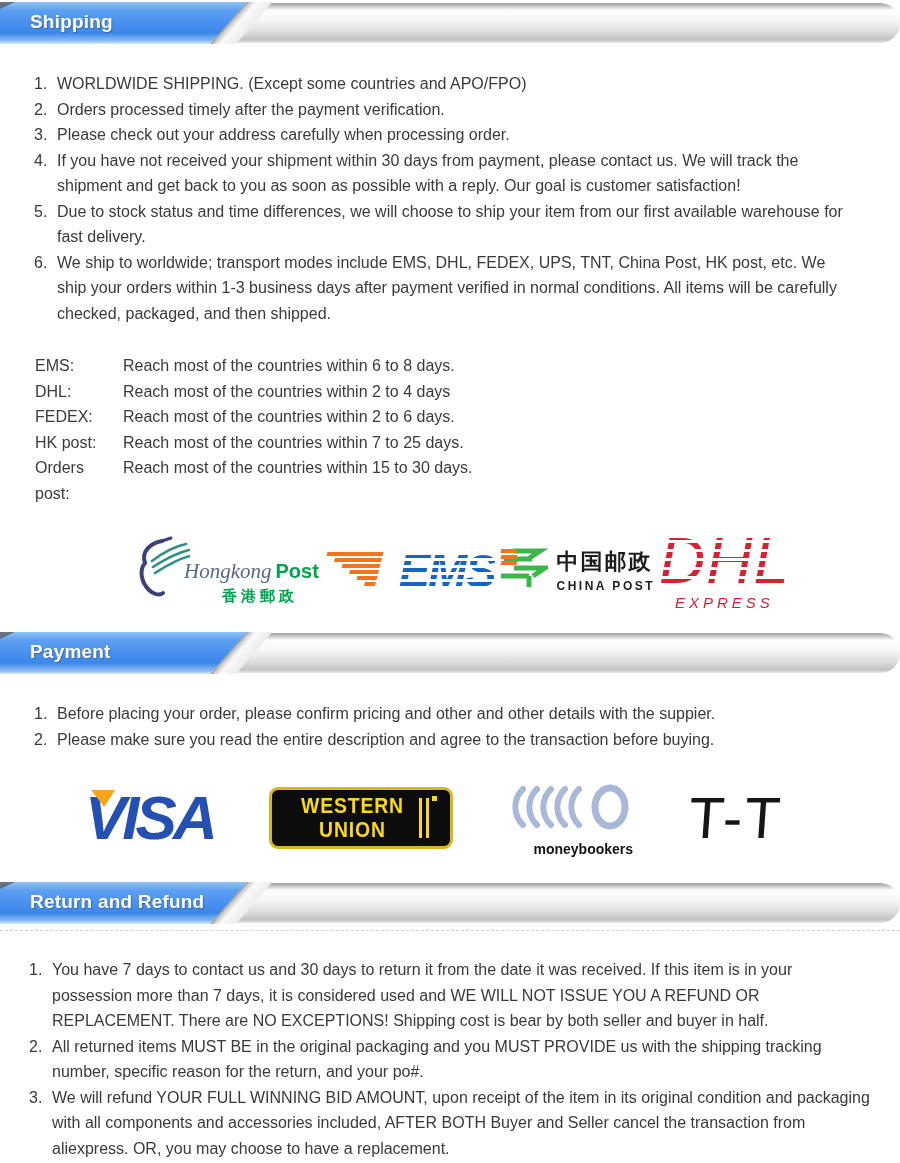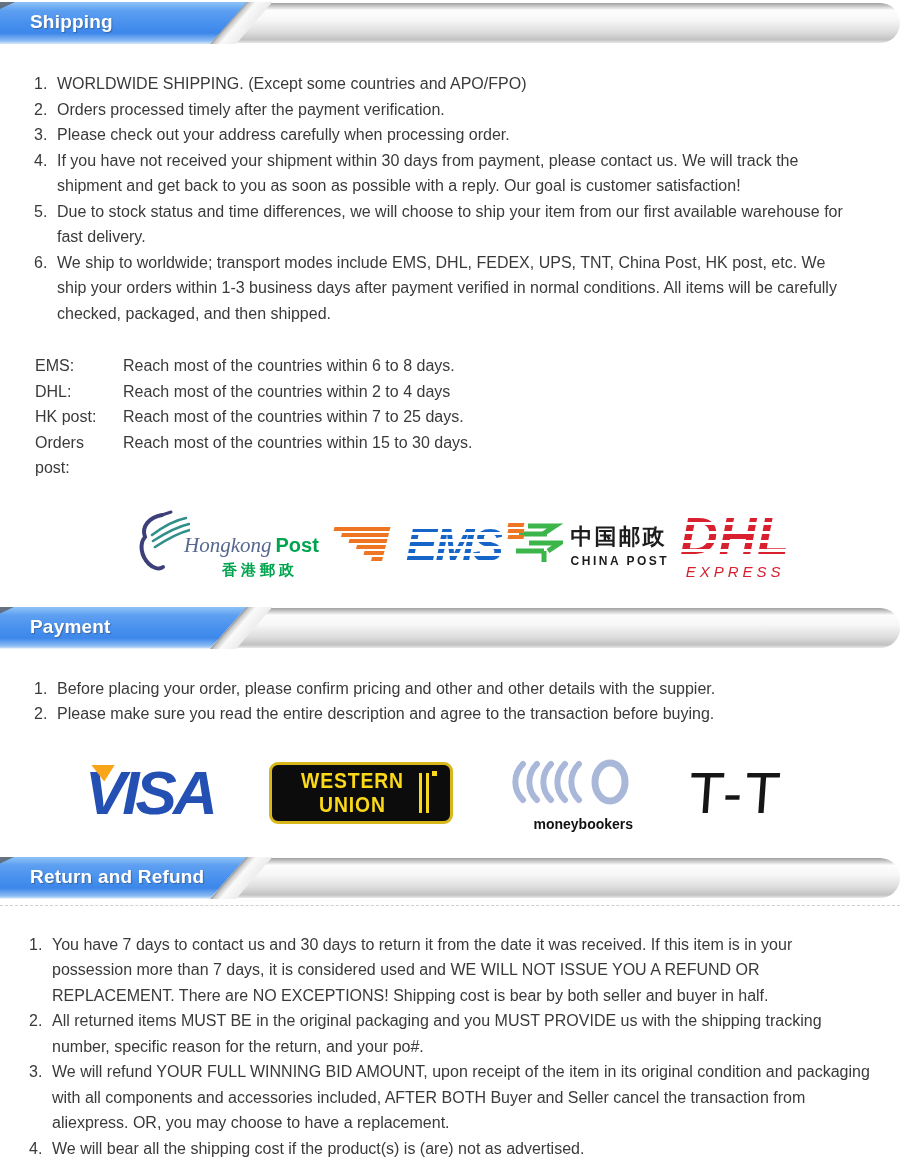--- a/index.html
+++ b/index.html
@@ -80,21 +80,21 @@
   .ems-mark { position: absolute; right: -22px; top: 2px; }
   .ems-mark i { display: block; width: 16px; height: 3.5px; background: #ee7623; margin-bottom: 2.5px; transform: skewX(-14deg); }
 
   .logo-chinapost { display: flex; align-items: center; }
   .cp-text { margin-left: 8px; }
   .cp-cjk { font-size: 22px; font-weight: bold; color: #1c1c1c; letter-spacing: 2px; }
   .cp-latin { font-size: 12px; font-weight: bold; color: #1c1c1c; letter-spacing: 2.5px; margin-top: 2px; }
 
   .logo-dhl { text-align: center; }
   .dhl-text {
-    font-size: 52px; font-weight: bold; font-style: italic; line-height: 1; letter-spacing: 1px;
+    font-size: 64px; font-weight: normal; font-style: italic; line-height: 1; letter-spacing: 1px;
     color: #d8202f;
     background: repeating-linear-gradient(180deg, #d8202f 0px, #d8202f 6px, #ffffff 6px, #ffffff 9px);
     -webkit-background-clip: text; background-clip: text; -webkit-text-fill-color: transparent;
   }
   .dhl-sub { font-size: 15px; font-style: italic; color: #d8202f; letter-spacing: 4px; margin-top: 1px; }
 
   
   .pay-logos {
     margin: 22px 118px 0 85px; height: 88px;
     display: flex; align-items: center; justify-content: space-between;
@@ -167,20 +167,24 @@
   </div>
 
   <div class="carriers">
     <div class="carrier-row">
         <span class="c-label">EMS:</span>
         <span class="c-desc">Reach most of the countries within 6 to 8 days.</span>
       </div>
     <div class="carrier-row">
         <span class="c-label">DHL:</span>
         <span class="c-desc">Reach most of the countries within 2 to 4 days</span>
+      </div>
+    <div class="carrier-row">
+        <span class="c-label">FEDEX:</span>
+        <span class="c-desc">Reach most of the countries within 2 to 6 days.</span>
       </div>
     <div class="carrier-row">
         <span class="c-label">HK post:</span>
         <span class="c-desc">Reach most of the countries within 7 to 25 days.</span>
       </div>
     <div class="carrier-row">
         <span class="c-label">Orders post:</span>
         <span class="c-desc">Reach most of the countries within 15 to 30 days.</span>
       </div>
   </div>

